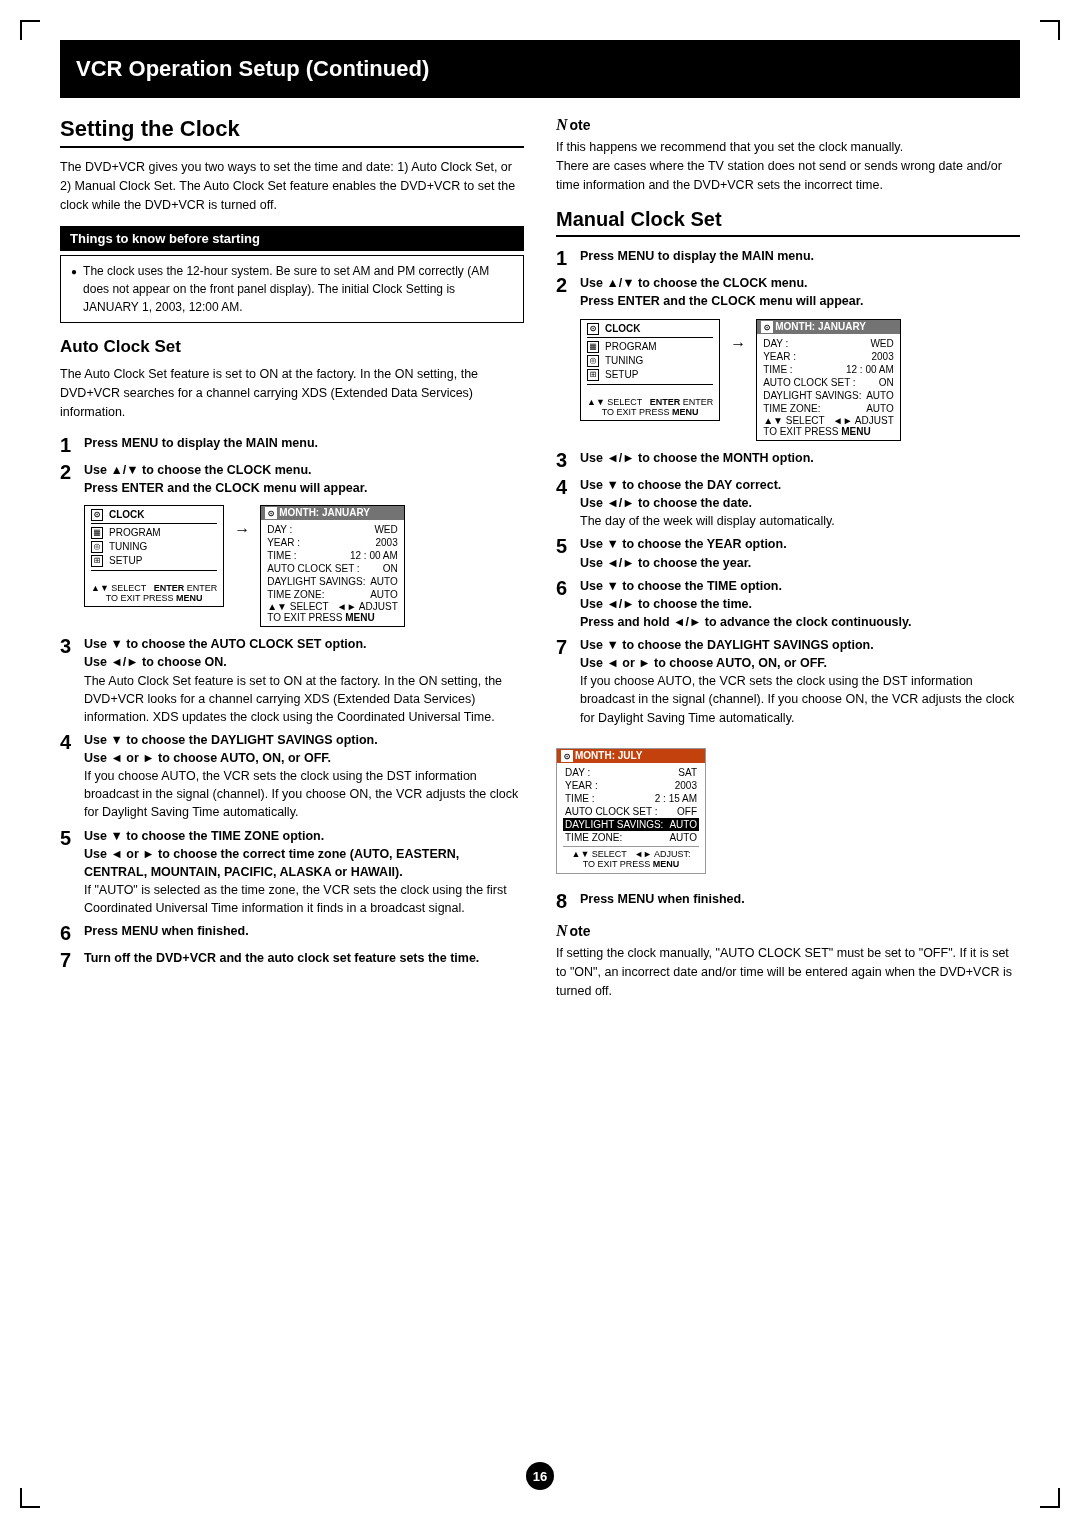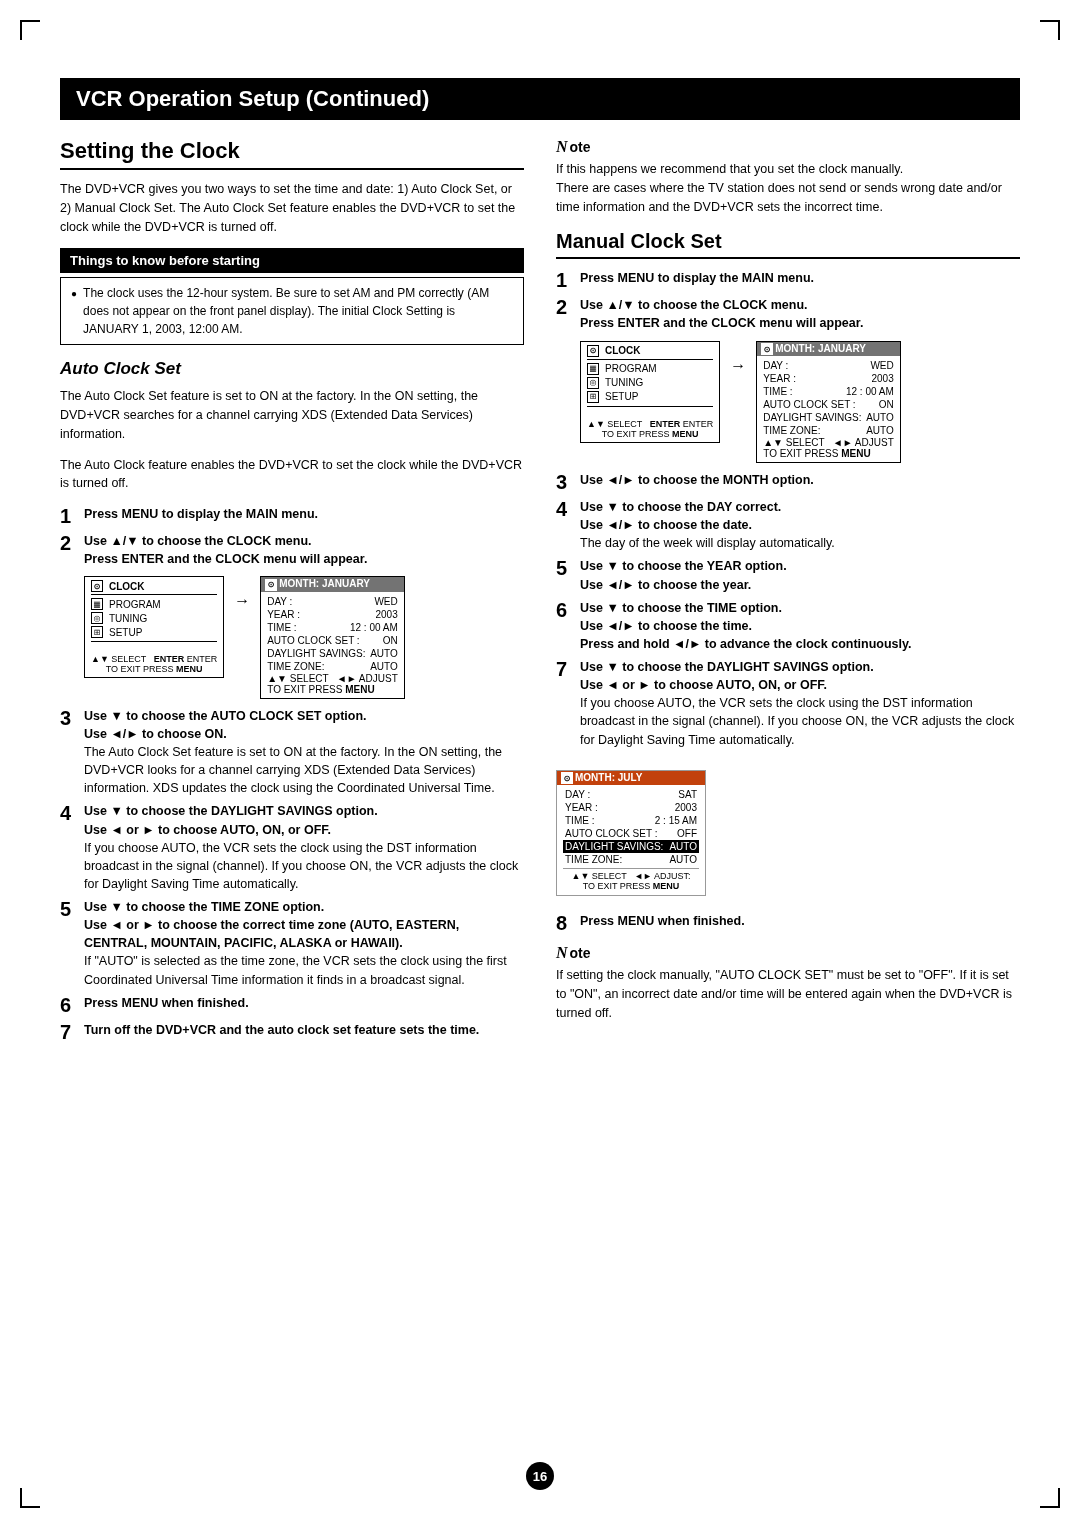--- a/index.html
+++ b/index.html
@@ -22,25 +22,24 @@
     .corner-tl { top: 20px; left: 20px; border-width: 2px 0 0 2px; }
     .corner-tr { top: 20px; right: 20px; border-width: 2px 2px 0 0; }
     .corner-bl { bottom: 20px; left: 20px; border-width: 0 0 2px 2px; }
     .corner-br { bottom: 20px; right: 20px; border-width: 0 2px 2px 0; }
 
     .header-banner {
       background: #000;
       color: #fff;
       font-size: 22px;
       font-weight: bold;
-      padding: 8px 16px;
+      padding: 16px 16px;
       margin-bottom: 18px;
       display: inline-block;
       width: 100%;
-      margin-top: 38px;
     }
     .section-title {
       font-size: 22px;
       font-weight: bold;
       border-bottom: 2px solid #000;
       padding-bottom: 4px;
       margin-bottom: 10px;
     }
     .two-col {
       display: flex;
@@ -70,21 +69,20 @@
       line-height: 1.5;
       margin-bottom: 14px;
     }
     .things-content .bullet { display: flex; gap: 6px; }
     .things-content .bullet::before { content: "●"; font-size: 10px; margin-top: 2px; }
 
     .sub-section-title {
       font-size: 17px;
       font-weight: bold;
       margin-bottom: 8px;
-      font-style: italic;
     }
 
     .step {
       display: flex;
       gap: 6px;
       margin-bottom: 5px;
       line-height: 1.45;
       font-size: 12.5px;
     }
     .step-num {
@@ -260,21 +258,20 @@
     <div class="things-box">Things to know before starting</div>
     <div class="things-content">
       <div class="bullet">
         <span>The clock uses the 12-hour system. Be sure to set AM and PM correctly (AM does not appear on the front panel display). The initial Clock Setting is JANUARY 1, 2003, 12:00 AM.</span>
       </div>
     </div>
 
     <div class="sub-section-title">Auto Clock Set</div>
 
     <p class="intro-text">The Auto Clock Set feature is set to ON at the factory. In the ON setting, the DVD+VCR searches for a channel carrying XDS (Extended Data Services) information.</p>
-    <p class="intro-text">The Auto Clock feature enables the DVD+VCR to set the clock while the DVD+VCR is turned off.</p>
 
     <div class="step">
       <span class="step-num">1</span>
       <div class="step-content">
         <b>Press MENU to display the MAIN menu.</b>
       </div>
     </div>
 
     <div class="step">
       <span class="step-num">2</span>

